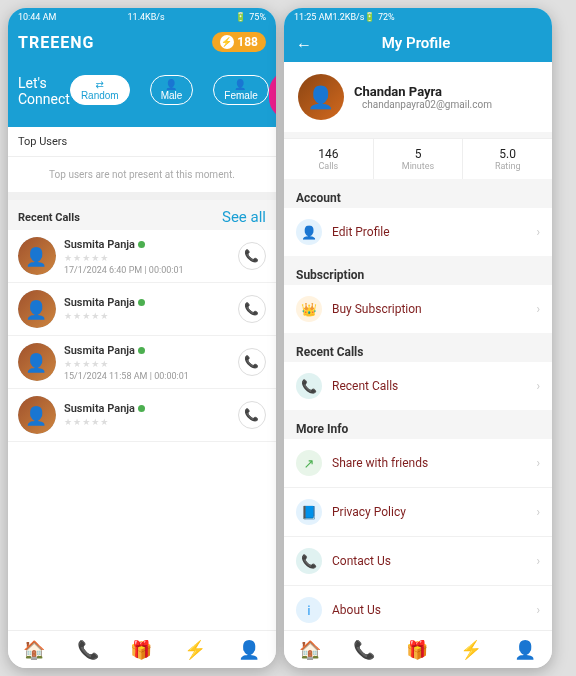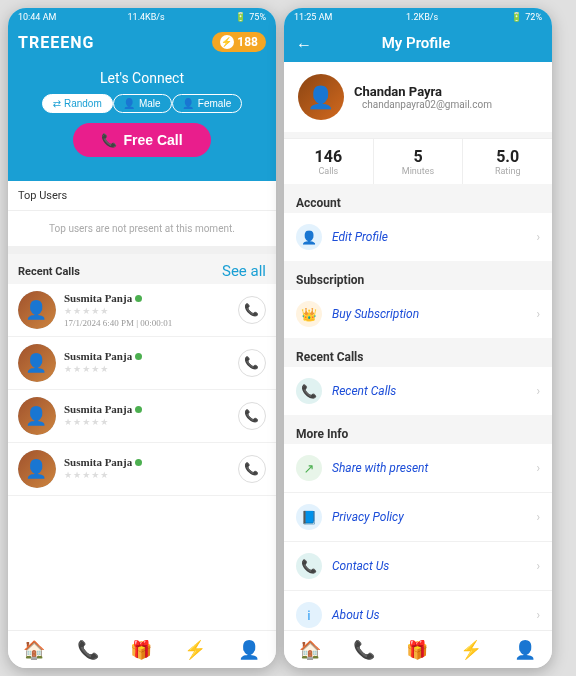--- a/index.html
+++ b/index.html
@@ -68,33 +68,33 @@
       display: inline-flex;
       align-items: center;
       justify-content: center;
       color: #f5a623;
       font-size: 9px;
       font-weight: 900;
     }
 
     .connect-section {
       background: #1a9fd4;
-      padding: 8px 10px 24px;
-      display: flex;
-      flex-direction: column;
+      padding: 8px 10px 7px;
+      display: flex;
+      flex-direction: row;
       align-items: center;
     }
     .connect-title {
       color: white;
       font-size: 14px;
       margin-bottom: 8px;
     }
     .filter-row {
       display: flex;
-      gap: 0;
+      gap: 20px;
       margin-bottom: 10px;
     }
     .filter-btn {
       border: 1.5px solid white;
       border-radius: 16px;
       padding: 3px 10px;
       color: white;
       font-size: 10px;
       background: transparent;
       display: flex;
@@ -157,21 +157,20 @@
       font-size: 15px;
       color: #1a9fd4;
       cursor: pointer;
       text-align: center;
     }
 
     .call-list {
       flex: 1;
       overflow-y: auto;
       background: white;
-      font-family: Liberation Serif, serif;
     }
     .call-item {
       display: flex;
       align-items: center;
       padding: 7px 10px;
       border-bottom: 1px solid #f0f0f0;
       gap: 8px;
     }
     .call-avatar {
       width: 38px;
@@ -274,21 +273,21 @@
       flex-direction: column;
       box-shadow: 0 4px 16px rgba(0,0,0,0.25);
     }
 
     .status-bar-right {
       background: #1a9fd4;
       color: white;
       font-size: 9px;
       padding: 4px 10px;
       display: flex;
-      justify-content: space-between;
+      justify-content: flex-start;
       align-items: center;
     }
 
     .profile-header {
       background: #1a9fd4;
       padding: 7px 12px 10px;
       display: flex;
       align-items: center;
       gap: 8px;
     }
@@ -342,22 +341,22 @@
       margin-bottom: 6px;
     }
     .stat-item {
       flex: 1;
       padding: 8px 4px;
       text-align: center;
       border-right: 1px solid #eee;
     }
     .stat-item:last-child { border-right: none; }
     .stat-number {
-      font-size: 16px;
-      font-weight: 700;
+      font-size: 12px;
+      font-weight: 400;
       color: #222;
     }
     .stat-label {
       font-size: 9px;
       color: #aaa;
     }
 
     .section-label {
       font-size: 12px;
       font-weight: 700;
@@ -390,22 +389,21 @@
       flex-shrink: 0;
     }
     .menu-icon.blue { background: #e3f2fd; color: #1a9fd4; }
     .menu-icon.crown { background: #fff3e0; color: #f5a623; }
     .menu-icon.teal { background: #e0f2f1; color: #009688; }
     .menu-icon.green { background: #e8f5e9; color: #4CAF50; }
     .menu-icon.info { background: #e3f2fd; color: #2196F3; }
     .menu-text {
       flex: 1;
       font-size: 12px;
-      color: #1d4ed8;
-      font-style: italic;
+      color: #7f1d1d;
     }
     .menu-chevron {
       color: #ccc;
       font-size: 12px;
     }
 
     .bottom-nav-right {
       background: white;
       display: flex;
       justify-content: space-around;
@@ -523,20 +521,23 @@
           <span>Susmita Panja</span>
           <span class="verified-dot"></span>
         </div>
         <div class="stars">
           <span class="star empty">★</span>
           <span class="star empty">★</span>
           <span class="star empty">★</span>
           <span class="star empty">★</span>
           <span class="star empty">★</span>
         </div>
+        <div class="call-time">
+          <span>15/1/2024  11:58 AM</span> | <span>00:00:01</span>
+        </div>
       </div>
       <div class="call-action">📞</div>
     </div>
 
     <div class="call-item">
       <div class="call-avatar">
         <div class="call-avatar-img"></div>
       </div>
       <div class="call-info">
         <div class="call-name">
@@ -627,21 +628,21 @@
         <div class="menu-icon teal">📞</div>
         <span class="menu-text">Recent Calls</span>
         <span class="menu-chevron">›</span>
       </div>
     </div>
 
     <div class="section-label">More Info</div>
     <div class="menu-list">
       <div class="menu-item">
         <div class="menu-icon green">↗</div>
-        <span class="menu-text">Share with present</span>
+        <span class="menu-text">Share with friends</span>
         <span class="menu-chevron">›</span>
       </div>
       <div class="menu-item">
         <div class="menu-icon blue">📘</div>
         <span class="menu-text">Privacy Policy</span>
         <span class="menu-chevron">›</span>
       </div>
       <div class="menu-item">
         <div class="menu-icon teal">📞</div>
         <span class="menu-text">Contact Us</span>

